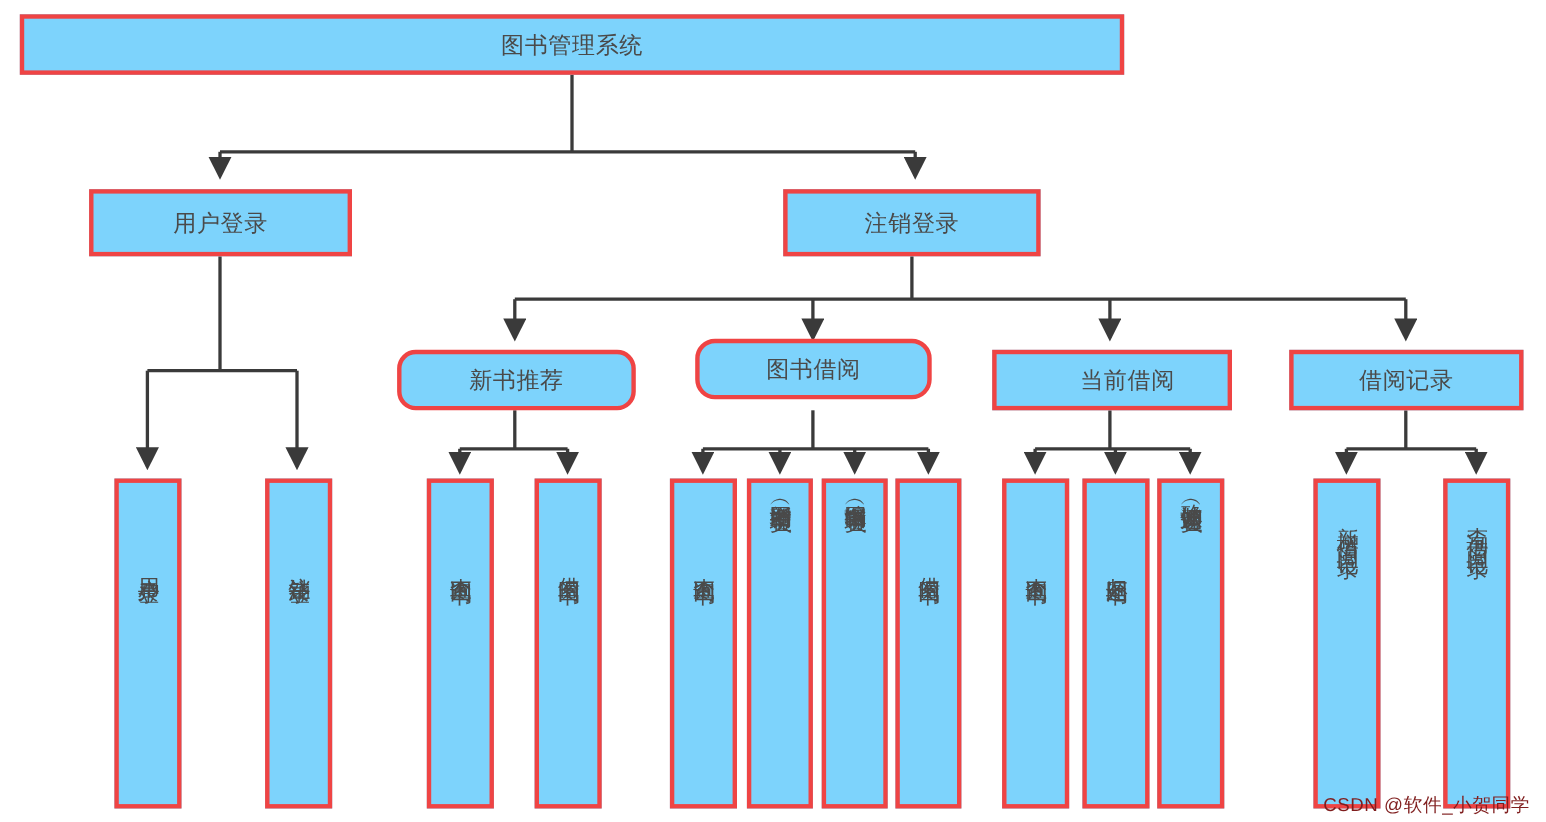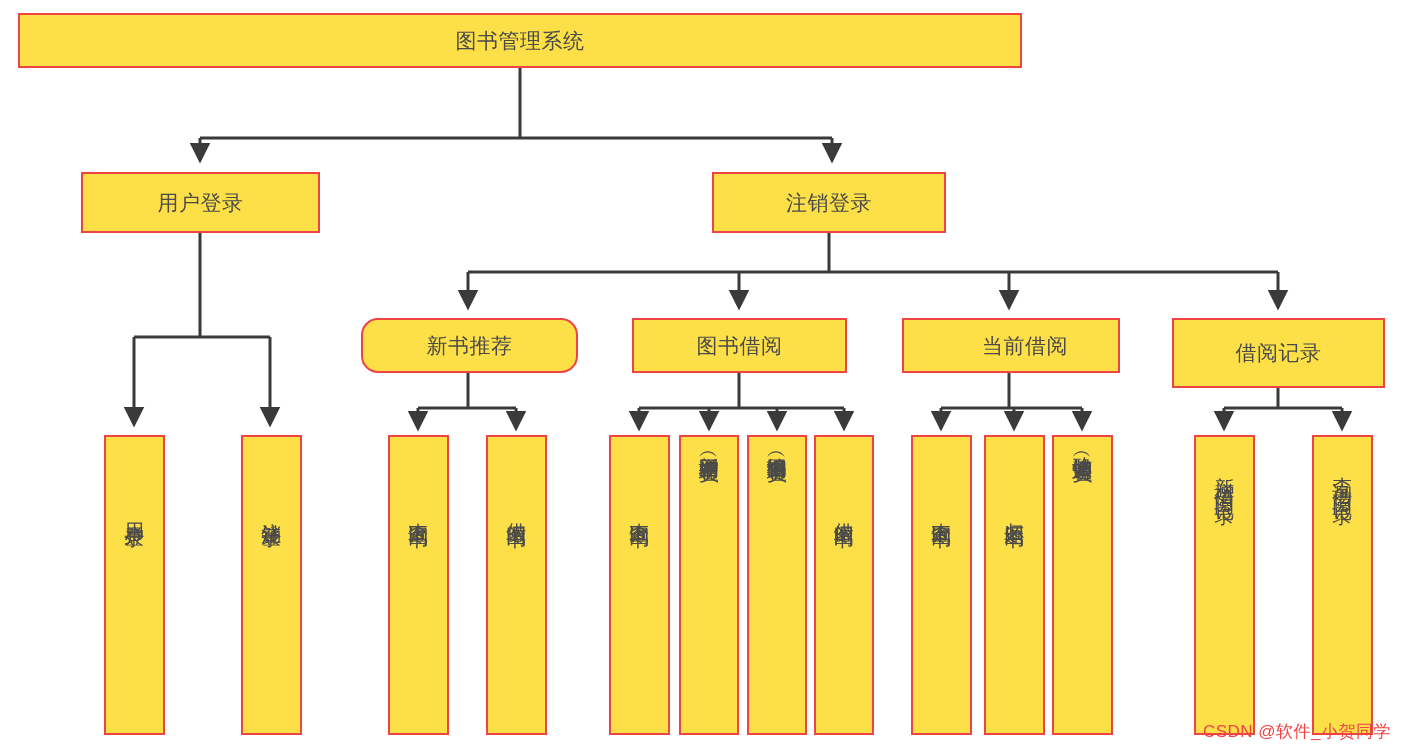--- a/index.html
+++ b/index.html
@@ -21,22 +21,22 @@
     position: absolute;
     left: 0;
     top: 0;
     width: 1405px;
     height: 747px;
     pointer-events: none;
   }
   .node {
     position: absolute;
     box-sizing: border-box;
-    border: 2px solid #ef4444;
-    background: #fde047;
+    border: 4px solid #ef4444;
+    background: #7dd3fc;
     display: flex;
     align-items: center;
     justify-content: center;
     color: #4a4a4a;
   }
   .node.h {
     font-size: 21px;
     letter-spacing: 0.5px;
   }
   .node.v {
@@ -57,21 +57,21 @@
     letter-spacing: 1px;
   }
   .node.v.mid .vtext {
     letter-spacing: 6px;
   }
   #watermark {
     position: absolute;
     right: 14px;
     bottom: 4px;
     font-size: 17px;
-    color: #ef4444;
+    color: #7f1d1d;
     letter-spacing: 0.5px;
     white-space: nowrap;
   }
 </style>
 </head>
 <body>
 
 <div id="canvas">
 
   <svg id="edges" viewBox="0 0 1405 747">
@@ -133,29 +133,29 @@
   </div>
 
   <div class="node h" style="left:712px; top:172px; width:234px; height:61px;">
     <span>注销登录</span>
   </div>
 
   <div class="node h" style="left:361px; top:318px; width:217px; height:55px;border-radius:17px;">
     <span>新书推荐</span>
   </div>
 
-  <div class="node h" style="left:632px; top:318px; width:215px; height:55px;">
+  <div class="node h" style="left:632px; top:308px; width:215px; height:55px;border-radius:18px;">
     <span>图书借阅</span>
   </div>
 
   <div class="node h" style="left:902px; top:318px; width:218px; height:55px;padding-left:28px;">
     <span>当前借阅</span>
   </div>
 
-  <div class="node h" style="left:1172px; top:318px; width:213px; height:70px;">
+  <div class="node h" style="left:1172px; top:318px; width:213px; height:55px;">
     <span>借阅记录</span>
   </div>
 
   <div class="node v" style="left:104px; top:435px; width:61px; height:300px; padding-top:70px;">
     <span class="vtext">用户登录</span>
   </div>
 
   <div class="node v" style="left:241px; top:435px; width:61px; height:300px; padding-top:70px;">
     <span class="vtext">注销登录</span>
   </div>

